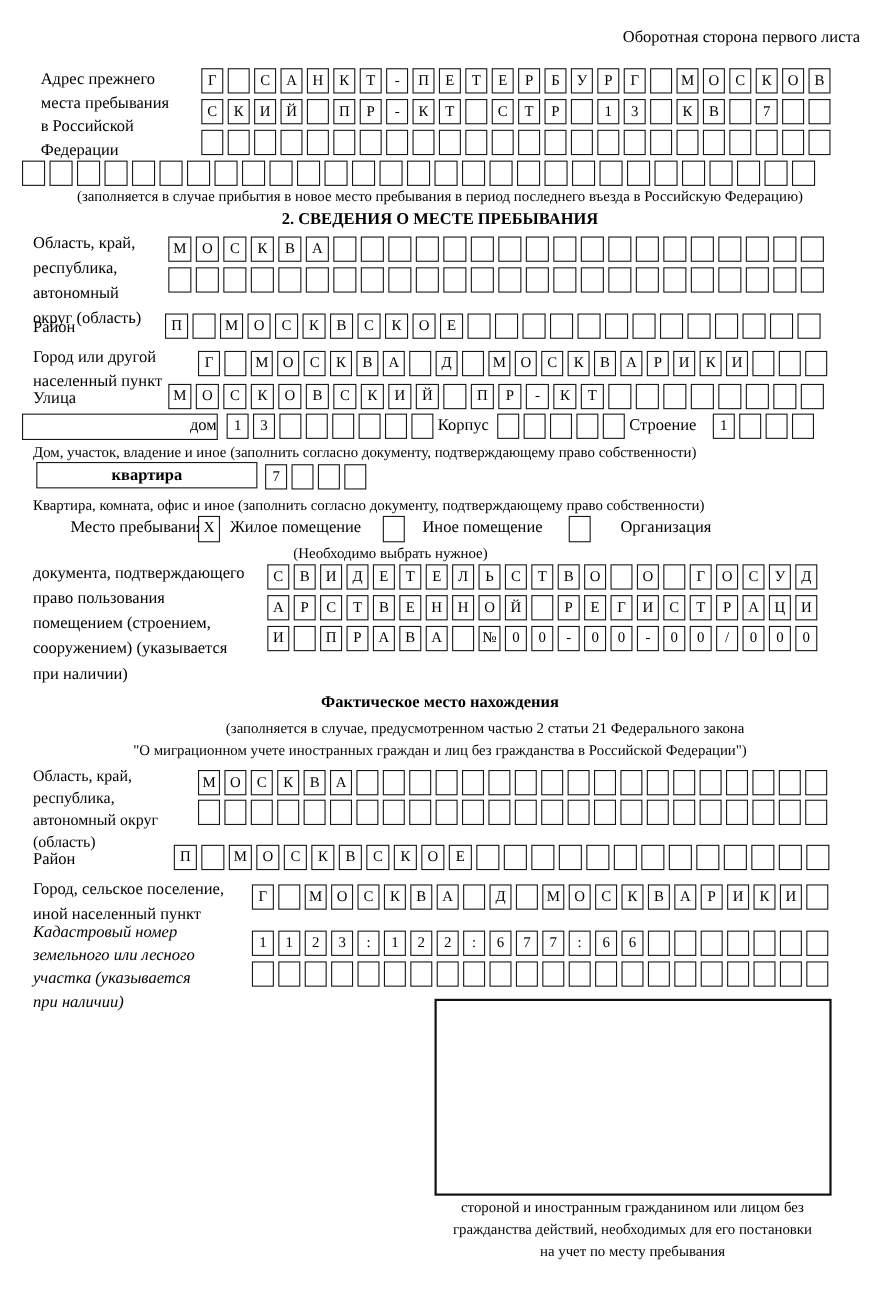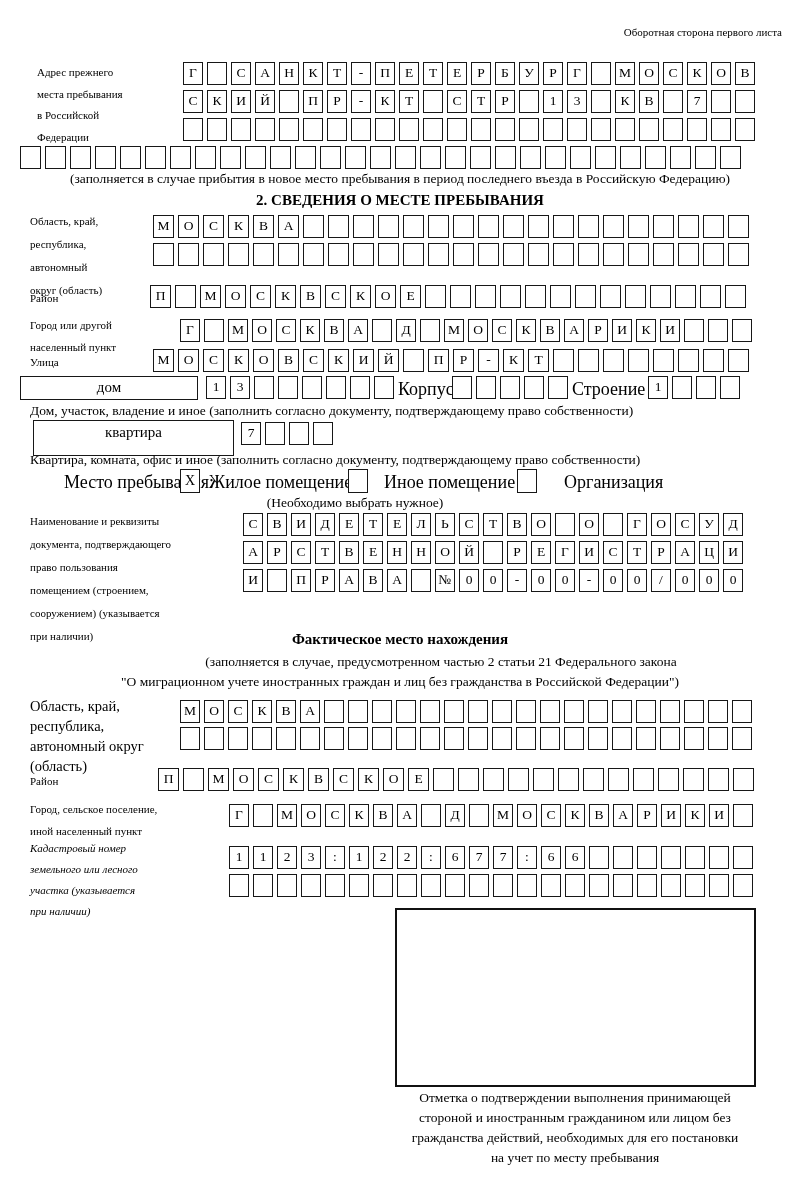--- a/index.html
+++ b/index.html
@@ -2,47 +2,47 @@
 <html><head>
 <meta charset="utf-8">
 <style>
   html,body{margin:0;padding:0;}
   body{
     width:800px;height:1180px;position:relative;background:#ffffff;color:#000;
     font-family:"Liberation Serif","DejaVu Serif",serif;
     -webkit-font-smoothing:antialiased;
   }
   .abs{position:absolute;}
-  .lbl{position:absolute;font-size:11px;line-height:21.5px;white-space:nowrap;}
+  .lbl{position:absolute;font-size:15px;line-height:21.5px;white-space:nowrap;}
   .lh20{line-height:20px;} .lh21{line-height:21px;font-style:italic;} .lh22{line-height:22px;} .lh23{line-height:23px;}
   .cap{position:absolute;font-size:13.5px;white-space:nowrap;}
   .center{left:0;width:800px;text-align:center;}
   .title{position:absolute;font-weight:bold;font-size:15px;}
   .cr{position:absolute;display:flex;gap:4px;}
   .cell{
     box-sizing:border-box;flex:0 0 auto;width:20px;height:23px;
     border:1.6px solid #171717;font-size:13.5px;line-height:20px;text-align:center;
     background:#fff;
   }
   .cw21 .cell{width:21px;}
   .fbox{
     position:absolute;box-sizing:border-box;border:1.6px solid #171717;
     text-align:center;font-size:15px;background:#fff;
   }
   .cb{
     position:absolute;box-sizing:border-box;width:20px;height:24px;
     border:1.6px solid #171717;text-align:center;font-size:14px;line-height:21px;background:#fff;
   }
   .stamp{position:absolute;border:2px solid #111;background:#fff;}
-  .inline-lbl{position:absolute;font-size:18px;white-space:nowrap;}
+  .inline-lbl{position:absolute;font-size:15px;white-space:nowrap;}
 </style>
 </head>
 <body>
 
-<div class="abs" style="top:26px;right:18px;font-size:11px;">Оборотная сторона первого листа</div>
+<div class="abs" style="top:26px;right:18px;font-size:15px;">Оборотная сторона первого листа</div>
 
 <div class="lbl" style="left:37px;top:62px;">
   <div>Адрес прежнего</div>
   <div>места пребывания</div>
   <div>в Российской</div>
   <div>Федерации</div>
 </div>
 <div class="cr" style="left:183px;top:62px;">
     <span class="cell">Г</span>
     <span class="cell"></span>
@@ -295,21 +295,21 @@
     <span class="cell"></span>
     <span class="cell"></span>
     <span class="cell"></span>
     <span class="cell"></span>
     <span class="cell"></span>
     <span class="cell"></span>
     <span class="cell"></span>
     <span class="cell"></span>
   </div>
 
-<div class="fbox" style="left:20px;top:376px;width:178px;height:24px;line-height:21px;">дом</div>
+<div class="fbox" style="left:20px;top:376px;width:178px;height:24px;line-height:21px;text-align:right;">дом</div>
 <div class="cr" style="left:206px;top:376px;">
     <span class="cell">1</span>
     <span class="cell">3</span>
     <span class="cell"></span>
     <span class="cell"></span>
     <span class="cell"></span>
     <span class="cell"></span>
     <span class="cell"></span>
     <span class="cell"></span>
   </div>
@@ -323,40 +323,39 @@
   </div>
 <div class="inline-lbl" style="left:572px;top:379px;text-align:center;">Строение</div>
 <div class="cr" style="left:648px;top:376px;">
     <span class="cell">1</span>
     <span class="cell"></span>
     <span class="cell"></span>
     <span class="cell"></span>
   </div>
 <div class="cap" style="left:30px;top:403px;">Дом, участок, владение и иное (заполнить согласно документу, подтверждающему право собственности)</div>
 
-<div class="fbox" style="left:33px;top:420px;width:201px;height:36px;line-height:23px;">квартира</div>
+<div class="fbox" style="left:33px;top:420px;width:201px;height:24px;line-height:23px;font-weight:bold;">квартира</div>
 <div class="cr" style="left:241px;top:422px;">
     <span class="cell">7</span>
     <span class="cell"></span>
     <span class="cell"></span>
     <span class="cell"></span>
   </div>
 <div class="cap" style="left:30px;top:452px;">Квартира, комната, офис и иное (заполнить согласно документу, подтверждающему право собственности)</div>
 
 <div class="inline-lbl" style="left:36px;top:472px;margin-left:28px;">Место пребывания:</div>
 <div class="cb" style="left:180px;top:469px;">X</div>
 <div class="inline-lbl" style="left:209px;top:472px;">Жилое помещение</div>
 <div class="cb" style="left:348px;top:469px;"></div>
 <div class="inline-lbl" style="left:384px;top:472px;">Иное помещение</div>
 <div class="cb" style="left:517px;top:469px;"></div>
 <div class="inline-lbl" style="left:564px;top:472px;">Организация</div>
 <div class="cap" style="left:55px;top:495px;width:600px;text-align:center;">(Необходимо выбрать нужное)</div>
 
 <div class="lbl lh23" style="left:30px;top:510px;">
-  <div>Наименование и реквизиты</div>
   <div>документа, подтверждающего</div>
   <div>право пользования</div>
   <div>помещением (строением,</div>
   <div>сооружением) (указывается</div>
   <div>при наличии)</div>
 </div>
 <div class="cr" style="left:243px;top:513px;">
     <span class="cell">С</span>
     <span class="cell">В</span>
     <span class="cell">И</span>
@@ -596,17 +595,16 @@
     <span class="cell"></span>
     <span class="cell"></span>
     <span class="cell"></span>
     <span class="cell"></span>
     <span class="cell"></span>
     <span class="cell"></span>
   </div>
 
 <div class="stamp" style="left:395px;top:908px;width:357px;height:175px;"></div>
 <div class="abs" style="left:360px;top:1088px;width:430px;text-align:center;font-size:13.5px;line-height:20px;">
-  <div>Отметка о подтверждении выполнения принимающей</div>
   <div>стороной и иностранным гражданином или лицом без</div>
   <div>гражданства действий, необходимых для его постановки</div>
   <div>на учет по месту пребывания</div>
 </div>
 
 </body></html>

